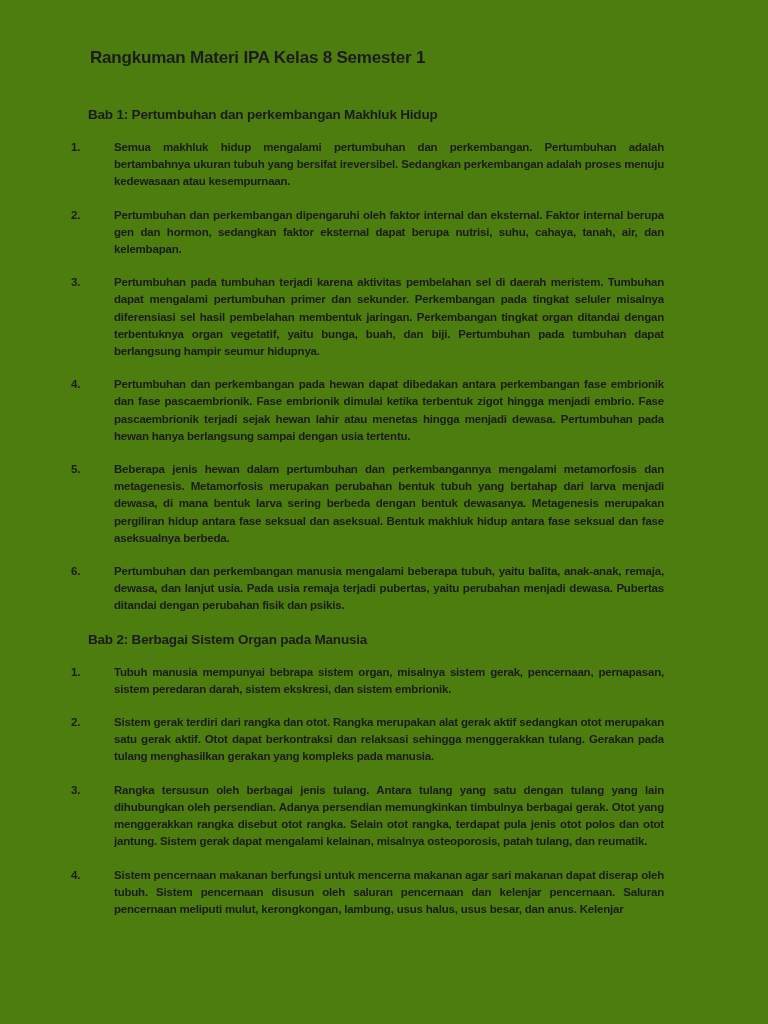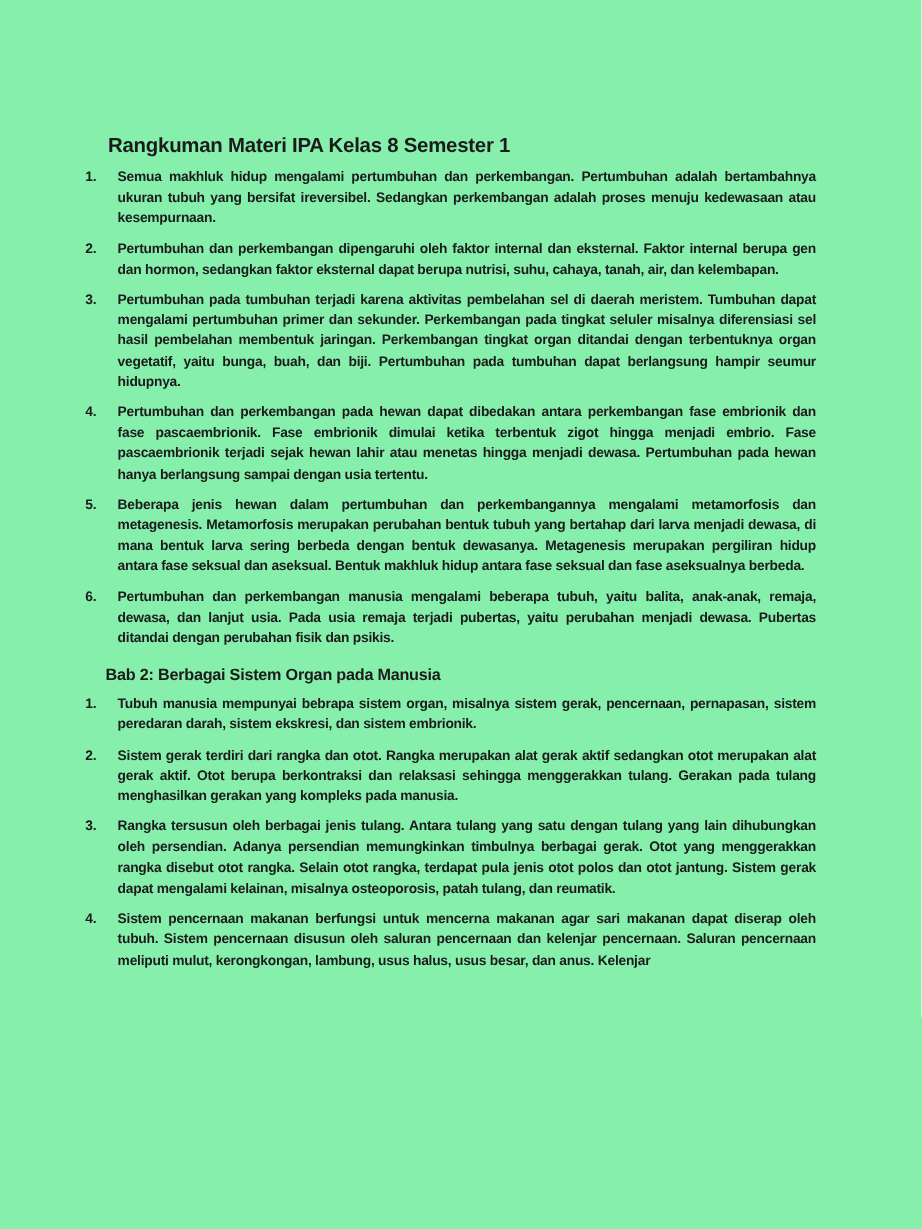--- a/index.html
+++ b/index.html
@@ -4,24 +4,24 @@
 <style>
   html, body {
     margin: 0;
     padding: 0;
     background: #ffffff;
   }
   .page {
     position: relative;
     width: 768px;
     height: 1024px;
-    background: #86efac;
+    background: #4d7c0f;
     overflow: hidden;
     box-sizing: border-box;
-    padding-top: 112px;
+    padding-top: 48px;
     font-family: "Liberation Sans", sans-serif;
     color: #1b1b1b;
     -webkit-font-smoothing: antialiased;
   }
   .doc-title {
     margin: 0 88px 0 90px;
     font-size: 17px;
     line-height: 20px;
     font-weight: 700;
     letter-spacing: -0.2px;
@@ -48,33 +48,34 @@
     line-height: 17.2px;
     font-weight: 600;
     letter-spacing: -0.2px;
   }
   .item-num {
     position: absolute;
     left: 0;
     top: 0;
   }
   .item-text {
-    margin: 0;
+    margin: 16px;
     text-align: justify;
     text-justify: inter-word;
   }
 </style>
 </head>
 <body>
 
 <div class="page">
 
   <h1 class="doc-title">Rangkuman Materi IPA Kelas 8 Semester 1</h1>
 
   <section class="chapter chapter--1">
+    <h2 class="chapter-heading">Bab 1: Pertumbuhan dan perkembangan Makhluk Hidup</h2>
     <ol class="item-list">
       <li class="item">
         <span class="item-num">1.</span>
         <p class="item-text">Semua makhluk hidup mengalami pertumbuhan dan perkembangan. Pertumbuhan adalah bertambahnya ukuran tubuh yang bersifat ireversibel. Sedangkan perkembangan adalah proses menuju kedewasaan atau kesempurnaan.</p>
       </li>
       <li class="item">
         <span class="item-num">2.</span>
         <p class="item-text">Pertumbuhan dan perkembangan dipengaruhi oleh faktor internal dan eksternal. Faktor internal berupa gen dan hormon, sedangkan faktor eksternal dapat berupa nutrisi, suhu, cahaya, tanah, air, dan kelembapan.</p>
       </li>
       <li class="item">
@@ -98,21 +99,21 @@
 
   <section class="chapter chapter--2">
     <h2 class="chapter-heading">Bab 2: Berbagai Sistem Organ pada Manusia</h2>
     <ol class="item-list">
       <li class="item">
         <span class="item-num">1.</span>
         <p class="item-text">Tubuh manusia mempunyai bebrapa sistem organ, misalnya sistem gerak, pencernaan, pernapasan, sistem peredaran darah, sistem ekskresi, dan sistem embrionik.</p>
       </li>
       <li class="item">
         <span class="item-num">2.</span>
-        <p class="item-text">Sistem gerak terdiri dari rangka dan otot. Rangka merupakan alat gerak aktif sedangkan otot merupakan alat gerak aktif. Otot berupa berkontraksi dan relaksasi sehingga menggerakkan tulang. Gerakan pada tulang menghasilkan gerakan yang kompleks pada manusia.</p>
+        <p class="item-text">Sistem gerak terdiri dari rangka dan otot. Rangka merupakan alat gerak aktif sedangkan otot merupakan satu gerak aktif. Otot dapat berkontraksi dan relaksasi sehingga menggerakkan tulang. Gerakan pada tulang menghasilkan gerakan yang kompleks pada manusia.</p>
       </li>
       <li class="item">
         <span class="item-num">3.</span>
         <p class="item-text">Rangka tersusun oleh berbagai jenis tulang. Antara tulang yang satu dengan tulang yang lain dihubungkan oleh persendian. Adanya persendian memungkinkan timbulnya berbagai gerak. Otot yang menggerakkan rangka disebut otot rangka. Selain otot rangka, terdapat pula jenis otot polos dan otot jantung. Sistem gerak dapat mengalami kelainan, misalnya osteoporosis, patah tulang, dan reumatik.</p>
       </li>
       <li class="item">
         <span class="item-num">4.</span>
         <p class="item-text">Sistem pencernaan makanan berfungsi untuk mencerna makanan agar sari makanan dapat diserap oleh tubuh. Sistem pencernaan disusun oleh saluran pencernaan dan kelenjar pencernaan. Saluran pencernaan meliputi mulut, kerongkongan, lambung, usus halus, usus besar, dan anus. Kelenjar</p>
       </li>
     </ol>

